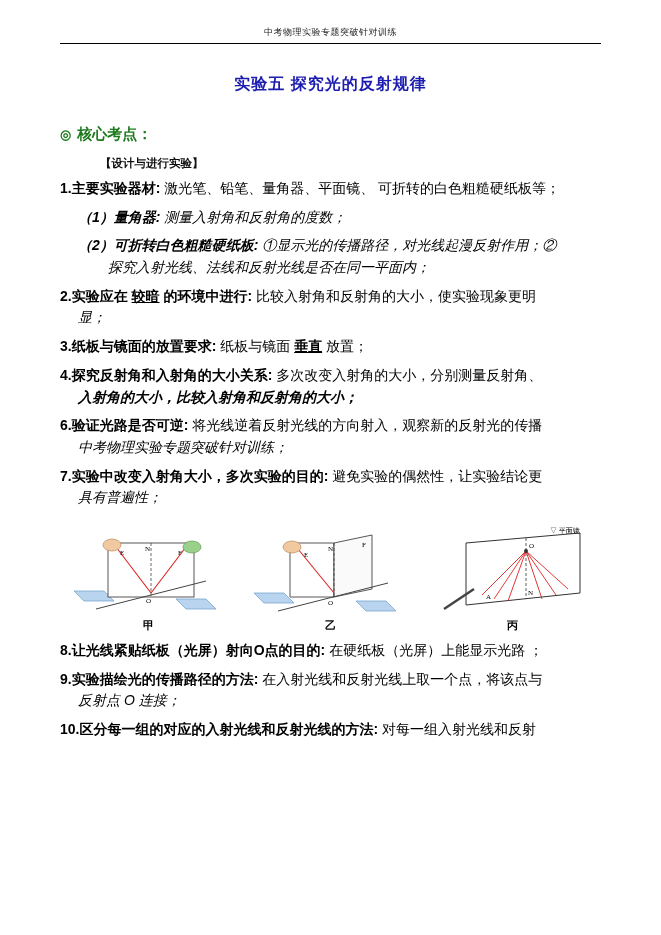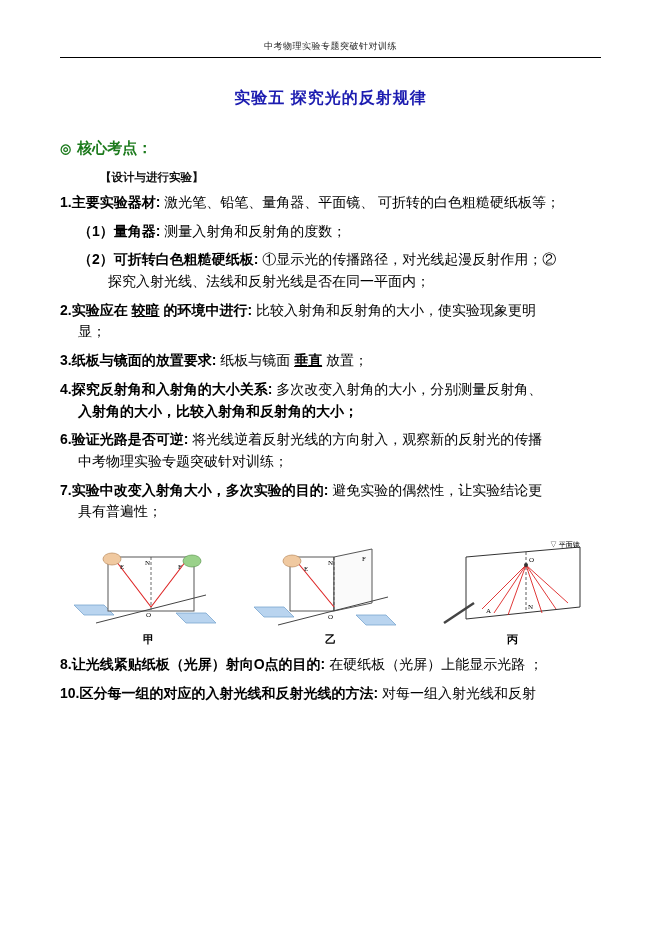--- a/index.html
+++ b/index.html
@@ -15,21 +15,21 @@
     overflow: hidden;
   }
   .page {
     position: relative;
     width: 661px;
     height: 935px;
     box-sizing: border-box;
     padding: 0 60px;
   }
   .header {
-    padding-top: 40px;
+    padding-top: 26px;
     text-align: center;
     font-size: 9px;
     color: #222;
     letter-spacing: 0.5px;
   }
   .header-rule {
     margin-top: 4px;
     border-bottom: 1px solid #000;
     width: 100%;
   }
@@ -66,20 +66,21 @@
     margin-top: 7px;
     font-size: 14px;
     line-height: 1.55;
     text-align: justify;
   }
   .item .lbl {
     font-weight: bold;
   }
   .indent1 {
     margin-left: 18px;
+    font-style: italic;
   }
   .indent2 {
     margin-left: 30px;
   }
   .uline {
     text-decoration: underline;
     font-weight: bold;
   }
   .figures {
     margin-top: 12px;
@@ -239,19 +240,24 @@
       <div class="cap">丙</div>
     </div>
 
   </div>
 
   <div class="item">
     <span class="lbl">8.让光线紧贴纸板（光屏）射向O点的目的:</span>
     <span>在硬纸板（光屏）上能显示光路 ；</span>
   </div>
 
+  <div class="item">
+    <span class="lbl">9.实验描绘光的传播路径的方法:</span>
+    <span>在入射光线和反射光线上取一个点，将该点与</span>
+    <div class="indent1">反射点 O 连接；</div>
+  </div>
 
   <div class="item">
     <span class="lbl">10.区分每一组的对应的入射光线和反射光线的方法:</span>
     <span>对每一组入射光线和反射</span>
   </div>
 
 </div>
 
 </body></html>

